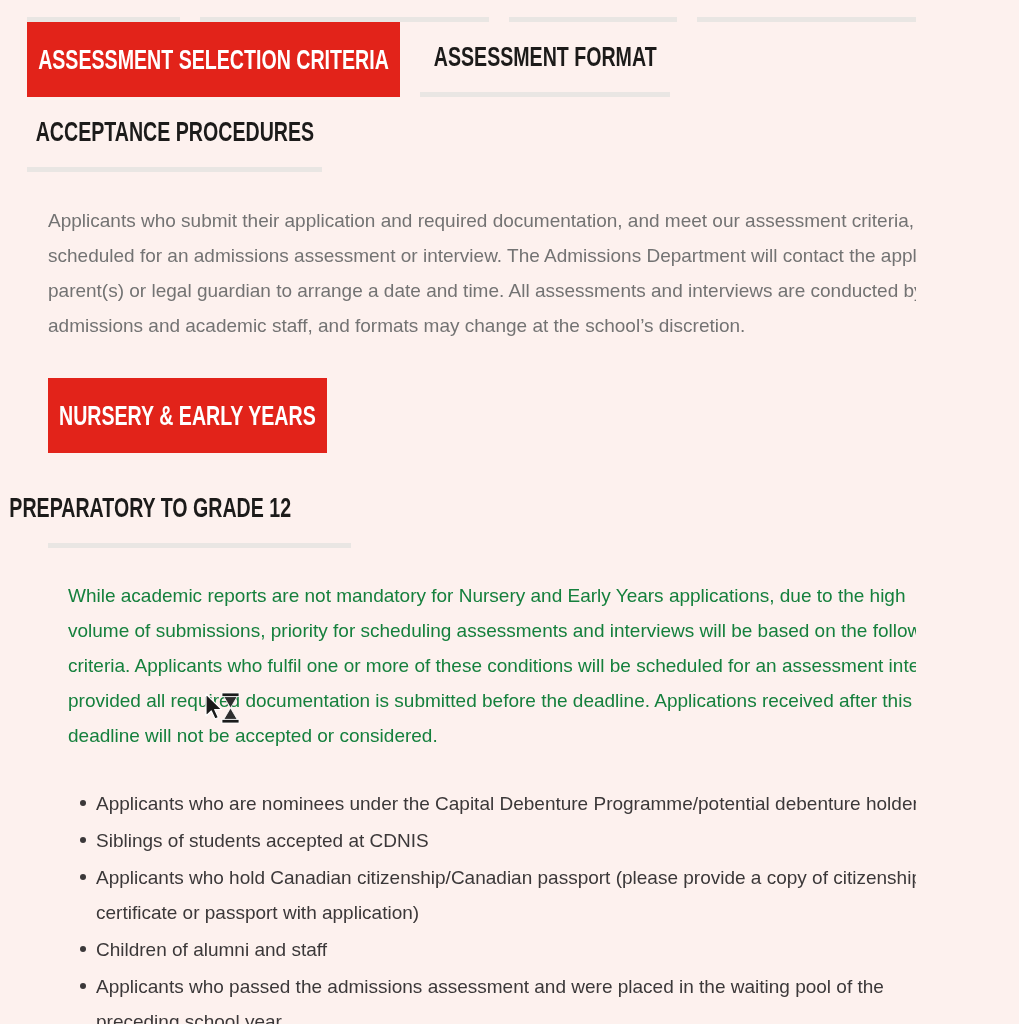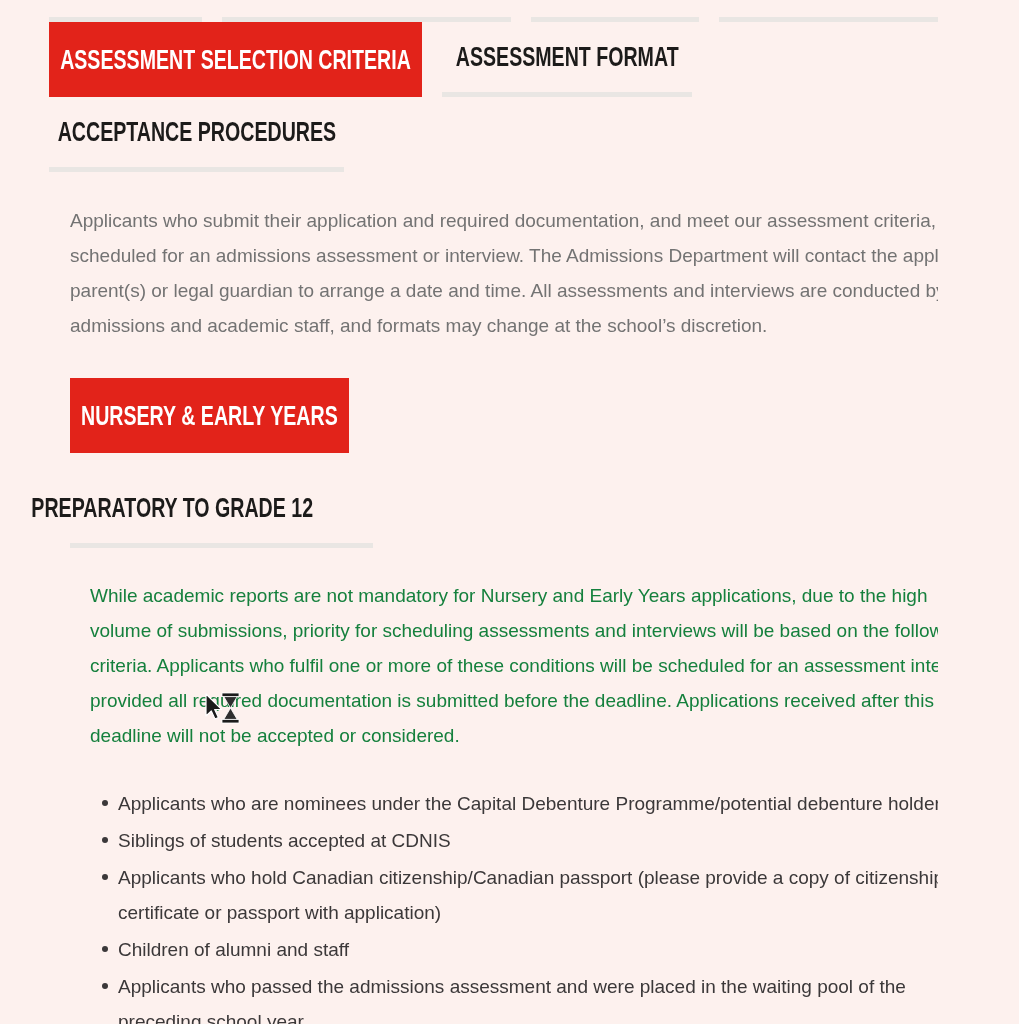--- a/index.html
+++ b/index.html
@@ -8,21 +8,20 @@
     background: #fdf1ee;
     font-family: "Liberation Sans", sans-serif;
   }
   .page {
     position: relative;
     width: 916px;
     height: 1024px;
     background: #fdf1ee;
     overflow: hidden;
     color: #3b3839;
-    padding-left: 22px;
   }
 
   
   .tabs-block { margin-left: 27px; }
   .stub-row {
     display: flex;
     gap: 20px;
     margin-top: 17px;
   }
   .stub { height: 5px; background: #e9e6e3; }

